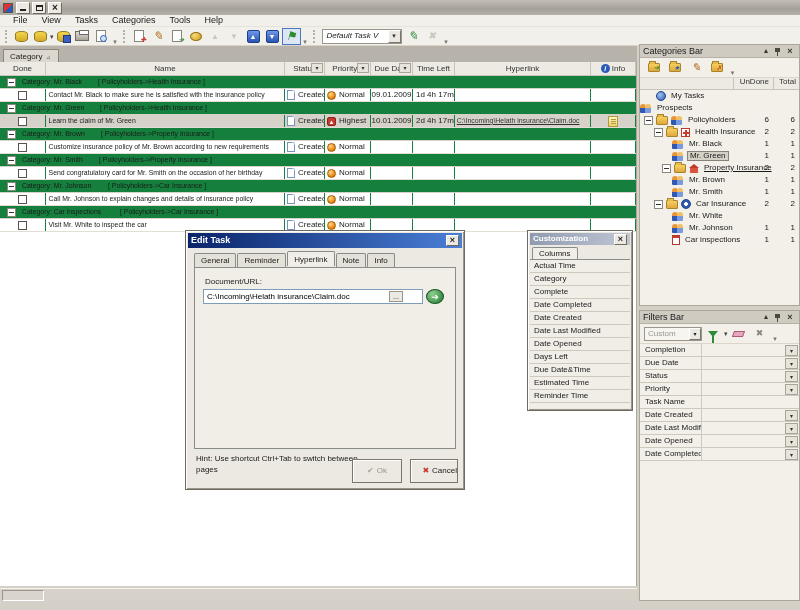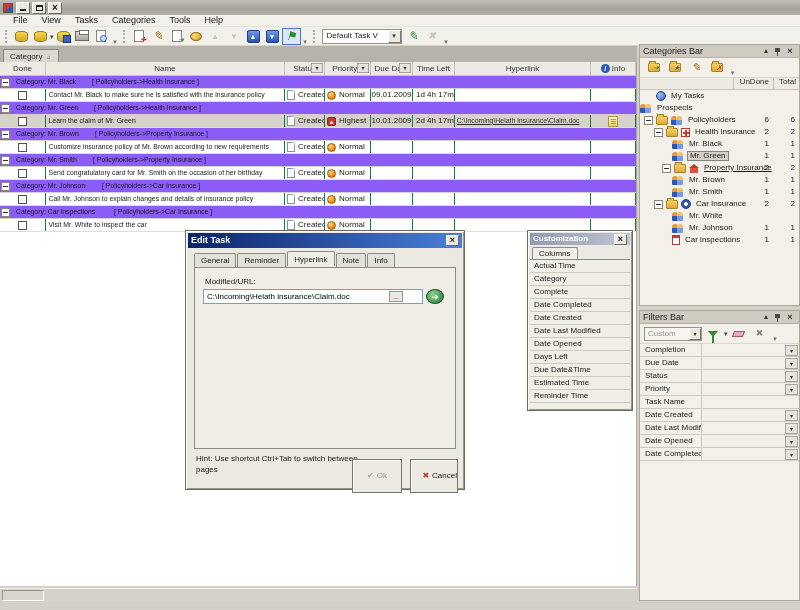--- a/index.html
+++ b/index.html
@@ -44,36 +44,36 @@
   .tbi-complete-task { width:12px; height:9px; border-radius:50%; background:radial-gradient(circle at 35% 30%,#f6dc7a,#cf9a1e); border:1px solid #9a6d12; }
   .tbi-move-up::before { content:"▲"; font-size:8px; color:#9a968c; }
   .tbi-move-down::before { content:"▼"; font-size:8px; color:#9a968c; }
   .tbi-expand-all,.tbi-collapse-all { width:13px; height:13px; background:linear-gradient(#6f98e8,#2a55b4); border:1px solid #1c3f86; border-radius:2px; color:#fff; text-align:center; }
   .tbi-expand-all::before { content:"▲"; font-size:7px; line-height:12px; }
   .tbi-collapse-all::before { content:"▼"; font-size:7px; line-height:12px; }
   .tbi-show-task-tree::before { content:"⚑"; font-size:12px; color:#2e8b2e; }
   .tbi-edit-view::before { content:"✎"; font-size:12px; color:#2f8a3a; }
   .tbi-delete-view::before { content:"✖"; font-size:10px; color:#9a968c; }
   .vcombo { display:flex; align-items:center; width:80px; height:15px; background:#fff; border:1px solid #9a968c; margin:0 2px; }
-  .vcombo .vtext { flex:1; padding-left:4px; font-size:8px; white-space:nowrap; overflow:hidden; }
+  .vcombo .vtext { flex:1; padding-left:4px; font-size:8px; white-space:nowrap; overflow:hidden;font-style:italic; }
   .vcombo .vdrop { width:13px; height:13px; background:#ece9e2; border:1px solid; border-color:#fff #7a766c #7a766c #fff; text-align:center; }
   .vcombo .vdrop::before { content:"▾"; font-size:7px; color:#333; }
 
   
   .groupbar { position:absolute; left:0; top:46px; width:637px; height:16px; background:#b7b3aa; display:flex; align-items:flex-end; padding-left:3px; }
   .grouptab { height:13px; background:#dcd8cf; border:1px solid #8a867c; border-bottom:none; padding:2px 8px 0 6px; font-size:8px; display:flex; gap:4px; align-items:center; }
   .sortg::before { content:"▵"; font-size:7px; color:#6e6a60; }
 
   
   .grid { position:absolute; left:0; top:62px; width:637px; height:524px; background:#fff; border-right:1px solid #aca899; }
   .grid-header { display:flex; height:14px; background:#eceae2; border-bottom:1px solid #c8c4ba; }
   .ghc { position:relative; display:flex; align-items:center; justify-content:center; gap:2px; border-right:1px solid #c8c4ba; font-size:8px; color:#333; overflow:hidden; }
   .hdrop { position:absolute; right:1px; top:1px; width:12px; height:10px; background:#e6e3da; border:1px solid #a8a49a; text-align:center; }
   .hdrop::before { content:"▾"; font-size:6px; color:#333; line-height:9px; }
-  .g-catrow { height:13px; background:#8b5cf6; border-bottom:1px solid #d6d2c9; display:flex; align-items:center; gap:6px; padding-left:1px; font-size:8px; }
+  .g-catrow { height:13px; background:#15803d; border-bottom:1px solid #d6d2c9; display:flex; align-items:center; gap:6px; padding-left:7px; font-size:8px; }
   .g-row { height:13px; border-bottom:1px solid #e2ded5; display:flex; }
   .g-row.sel { background:#d6d2c9; }
   .g-cell { border-right:1px solid #15803d; height:100%; display:flex; align-items:center; overflow:hidden; font-size:8px; white-space:nowrap; }
   .c-center { justify-content:center; }
   .squeeze { display:inline-block; transform:scaleX(0.86); transform-origin:0 50%; white-space:nowrap; }
   .cbx { width:9px; height:9px; background:#fff; border:1px solid #55534e; margin:auto; }
   .expbox { width:9px; height:9px; background:#fff; border:1px solid #8a867c; position:relative; flex:none; }
   .expbox::before { content:""; position:absolute; left:1px; right:1px; top:3px; height:1px; background:#333; }
   .ic { display:inline-block; flex:none; }
   .ic-doc { width:8px; height:10px; background:#fff; border:1px solid #7a93c0; position:relative; margin:0 3px 0 2px; }
@@ -166,21 +166,21 @@
   .dtab { border:1px solid #898d8a; border-bottom:none; padding:3px 6px 2px; font-size:8px; background:#e4e1d9; border-radius:2px 2px 0 0; margin-right:1px; }
   .dtab.active { background:#f0eee7; position:relative; top:-2px; padding-top:4px; z-index:2; }
   .dpage { position:absolute; left:8px; right:8px; top:36px; height:182px; border:1px solid #898d8a; background:#f0eee7; }
   .durl-label { position:absolute; left:10px; top:10px; font-size:8px; }
   .durl-row { position:absolute; left:8px; top:21px; display:flex; align-items:center; gap:3px; }
   .durl-input { width:220px; height:15px; border:1px solid #7f9db9; background:#fff; font-size:8px; font-family:"Liberation Sans",sans-serif; padding:0 16px 0 3px; }
   .durl-browse { position:absolute; right:41px; top:2px; width:14px; height:11px; background:#ece9e2; border:1px solid #9a968c; font-size:7px; line-height:9px; text-align:center; }
   .durl-go { width:18px; height:15px; border-radius:50%; background:radial-gradient(circle at 35% 30%,#8fd08f,#1f7a2f); border:1px solid #14551f; color:#fff; font-size:9px; text-align:center; line-height:14px; }
   .durl-go::before { content:"➔"; }
   .dhint { position:absolute; left:10px; top:222px; width:175px; font-size:8px; line-height:11px; }
-  .dbtn { position:absolute; top:228px; height:34px; background:#ece9e2; border:1px solid #7a766c; box-shadow:inset 1px 1px 0 #fff; font-size:8px; display:flex; align-items:center; justify-content:center; gap:3px; }
+  .dbtn { position:absolute; top:228px; height:24px; background:#ece9e2; border:1px solid #7a766c; box-shadow:inset 1px 1px 0 #fff; font-size:8px; display:flex; align-items:center; justify-content:center; gap:3px; }
   .dbtn-ok { left:166px; width:50px; color:#9a968c; }
   .dbtn-ok::before { content:"✔"; color:#aaa69c; font-size:8px; }
   .dbtn-cancel { left:224px; width:48px;justify-content:flex-end; }
   .dbtn-cancel::before { content:"✖"; color:#c43a2e; font-size:8px; }
   .ctab { position:absolute; left:4px; top:16px; border:1px solid #898d8a; border-bottom:none; padding:2px 6px 2px; font-size:8px; background:#f0eee7; border-radius:2px 2px 0 0; }
   .clist { position:absolute; left:2px; right:2px; top:28px; bottom:2px; border-top:1px solid #898d8a; background:#f0eee7; }
   .citem { height:13px; display:flex; align-items:center; padding-left:4px; border-bottom:1px solid #cdc9bf; font-size:8px; background:#f0eee7; }
 </style>
 </head>
 <body>
@@ -698,21 +698,21 @@
       <span class="dclose"></span>
     </div>
     <div class="dtabs" id="edit-tabs">
         <span class="dtab">General</span>
         <span class="dtab">Reminder</span>
         <span class="dtab active">Hyperlink</span>
         <span class="dtab">Note</span>
         <span class="dtab">Info</span>
       </div>
     <div class="dpage">
-      <div class="durl-label">Modified/URL:</div>
+      <div class="durl-label">Document/URL:</div>
       <div class="durl-row">
         <input class="durl-input" value="C:\Incoming\Helath insurance\Claim.doc" style="">
         <span class="durl-browse">...</span>
         <span class="durl-go"></span>
       </div>
     </div>
     <div class="dhint">Hint: Use shortcut Ctrl+Tab to switch between pages</div>
     <div class="dbtn dbtn-ok">
         <span>Ok</span>
       </div>

